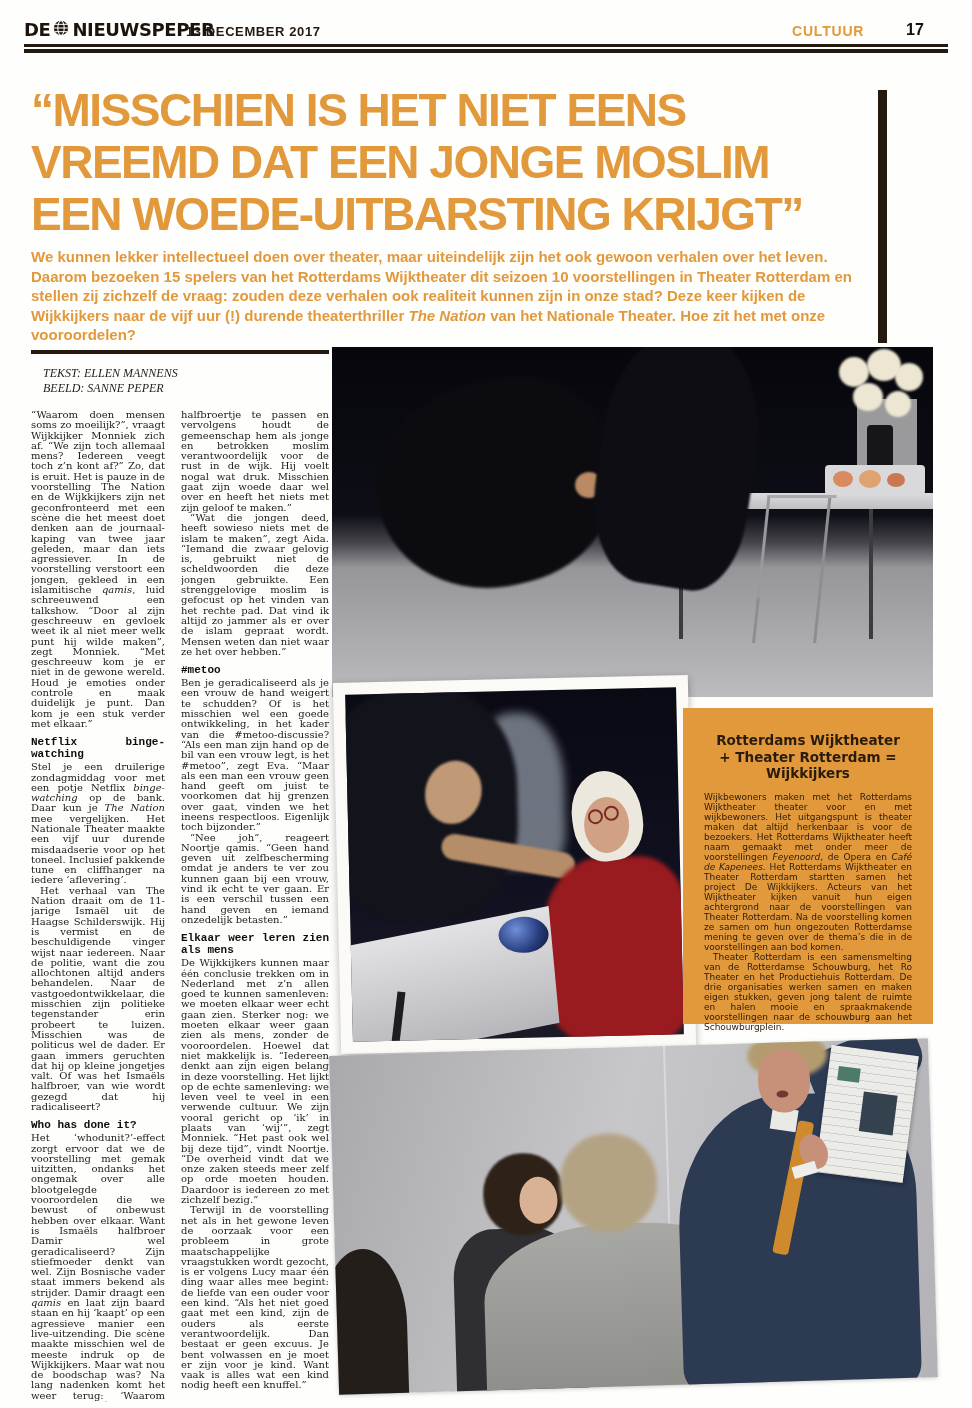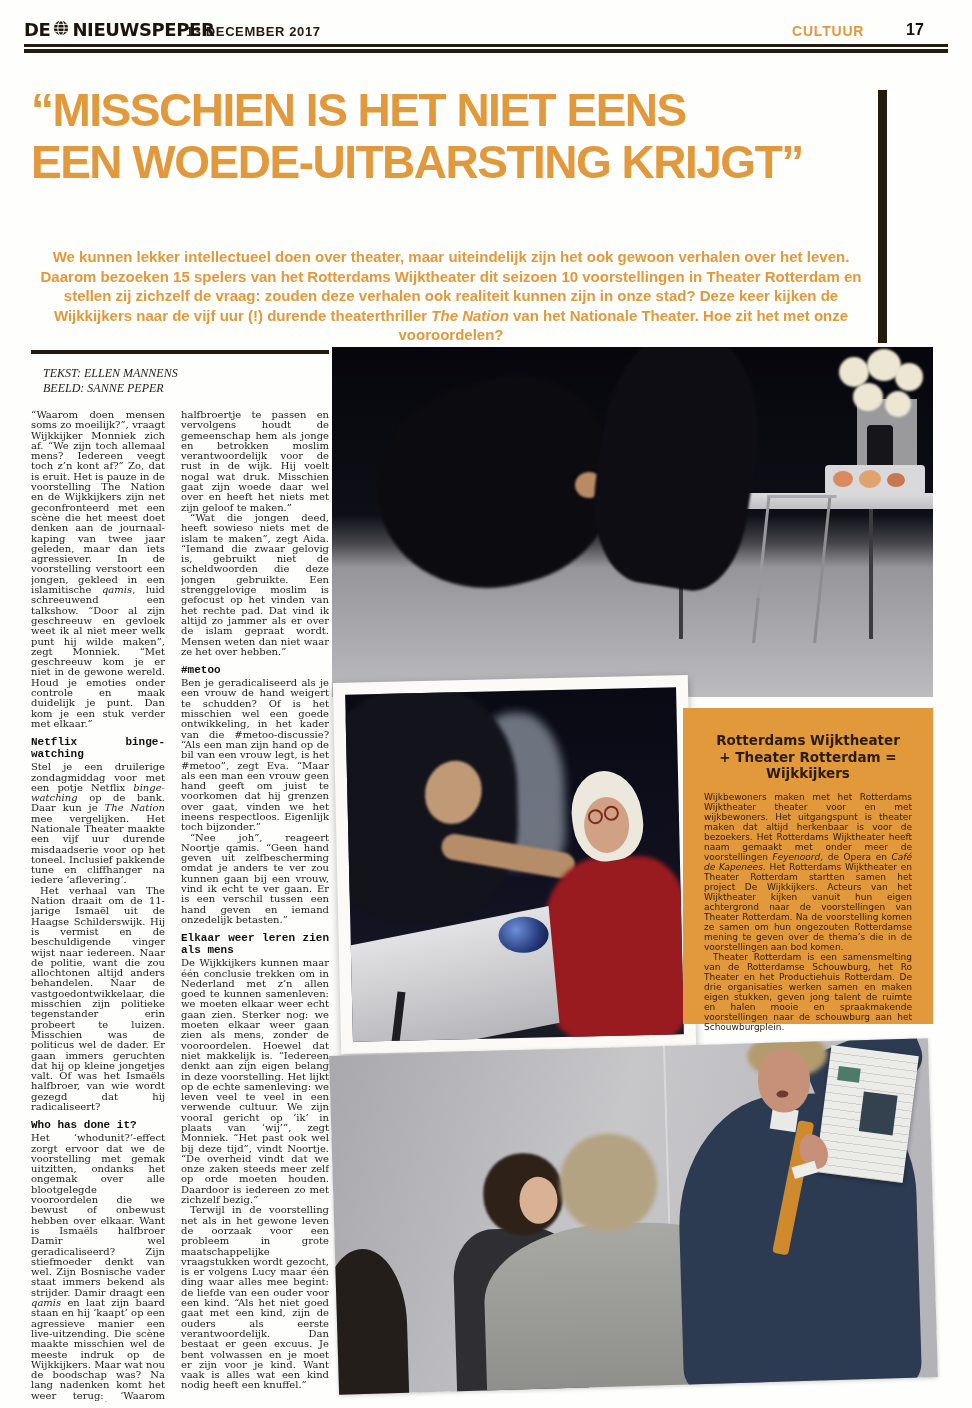--- a/index.html
+++ b/index.html
@@ -16,21 +16,21 @@
                  letter-spacing:0.8px;color:#e2993c;}
   .page-number{position:absolute;left:906px;top:21px;font-size:16px;font-weight:800;color:#14100c;}
   .double-rule{position:absolute;left:24px;top:44px;width:924px;height:9px;
                background:linear-gradient(to bottom,#241a10 0 3.5px,#fefefd 3.5px 5.5px,#241a10 5.5px 9px);}
   
   .headline{position:absolute;left:31px;top:84px;width:845px;color:#e2993c;font-weight:700;
             font-size:46px;line-height:52px;letter-spacing:-1.5px;
             font-family:"Liberation Sans",sans-serif;}
   .headline-bar{position:absolute;left:878px;top:90px;width:9px;height:253px;background:#241a10;}
   .intro{position:absolute;left:31px;top:247px;width:840px;font-size:15px;font-weight:700;
-         line-height:19.5px;color:#e2993c;text-align:center;}
+         line-height:19.5px;color:#e2993c;}
   
   .byline-rule{position:absolute;left:31px;top:350px;width:298px;height:4px;background:#241a10;}
   .byline{position:absolute;left:43px;top:366px;font-family:"Liberation Serif",serif;
           font-style:italic;font-size:12px;line-height:14.5px;color:#1d1d1d;}
   
   .col{position:absolute;top:410px;height:992px;overflow:hidden;
        font-family:"DejaVu Serif","Liberation Serif",serif;font-size:10px;line-height:10.3px;
        text-align:justify;color:#1b1b1b;}
   .col1{left:31px;width:134px;}
   .col2{left:181px;width:148px;}
@@ -139,20 +139,21 @@
     </span>
     <span class="brand-text">NIEUWSPEPER</span>
   </div>
   <div class="masthead-date">13 DECEMBER 2017</div>
   <div class="section-label">CULTUUR</div>
   <div class="page-number">17</div>
   <div class="double-rule"></div>
 
   <div class="headline">
     <div>“MISSCHIEN IS HET NIET EENS</div>
+    <div>VREEMD DAT EEN JONGE MOSLIM</div>
     <div>EEN WOEDE-UITBARSTING KRIJGT”</div>
   </div>
   <div class="headline-bar"></div>
 
   <div class="intro"><span>We kunnen lekker intellectueel doen over theater, maar uiteindelijk zijn het ook gewoon verhalen over het leven. Daarom bezoeken 15 spelers van het Rotterdams Wijktheater dit seizoen 10 voorstellingen in Theater Rotterdam en stellen zij zichzelf de vraag: zouden deze verhalen ook realiteit kunnen zijn in onze stad? Deze keer kijken de Wijkkijkers naar de vijf uur (!) durende theaterthriller </span><i>The Nation</i><span> van het Nationale Theater. Hoe zit het met onze vooroordelen?</span></div>
 
   <div class="byline-rule"></div>
   <div class="byline">
     <div>TEKST: ELLEN MANNENS</div>
     <div>BEELD: SANNE PEPER</div>

